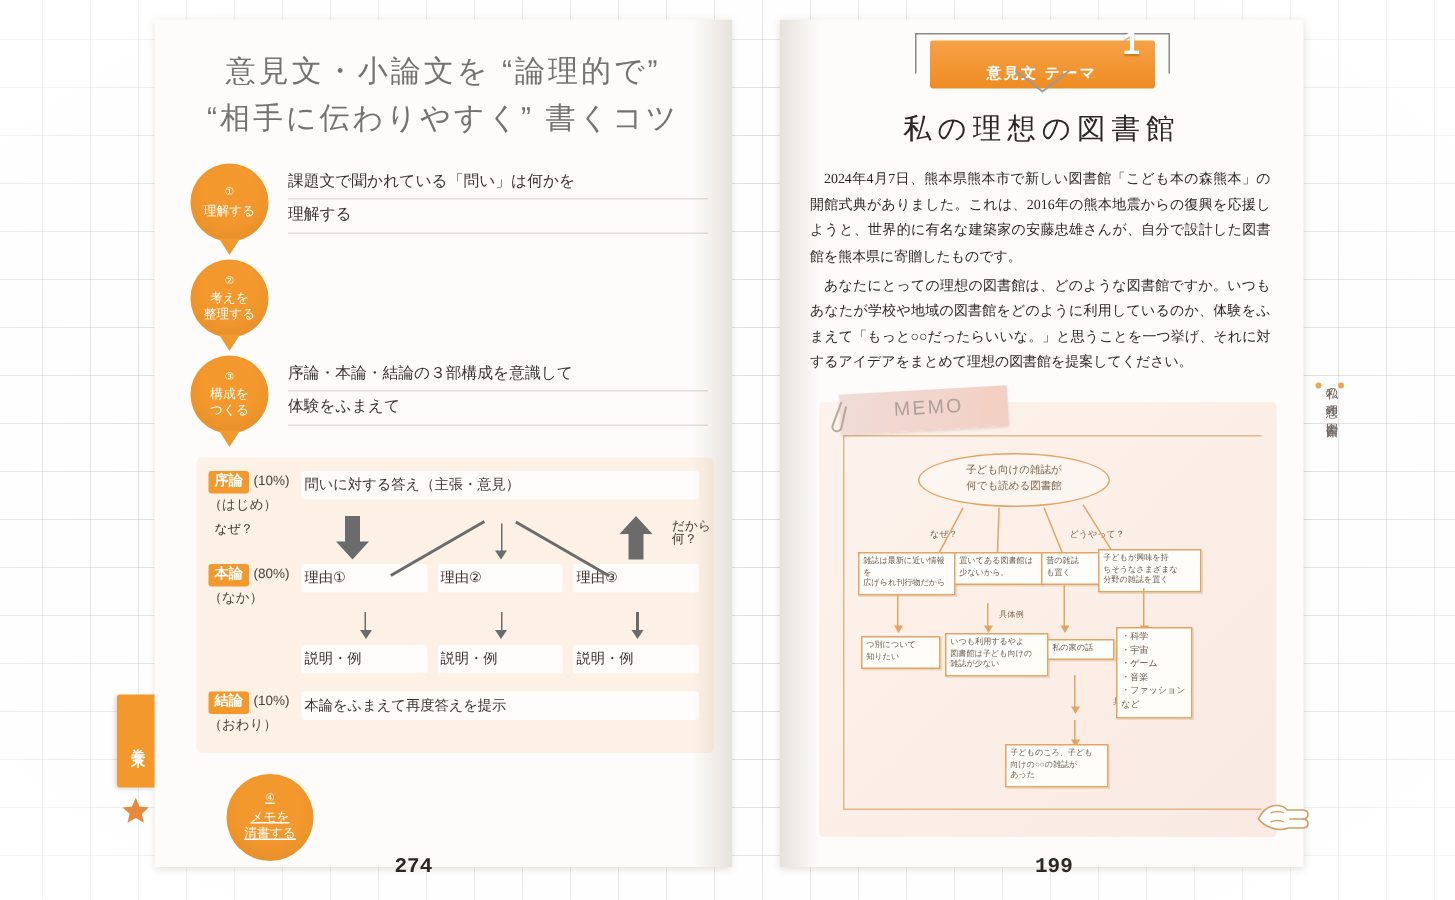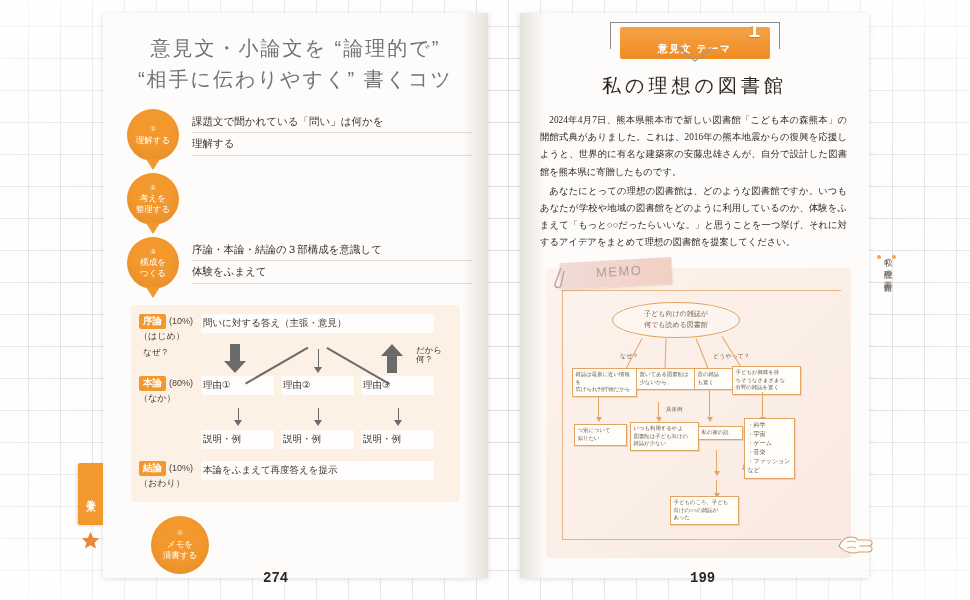--- a/index.html
+++ b/index.html
@@ -66,22 +66,22 @@
     border-top:11px solid #f3982d;
   }
   .step-text{
     flex:1;margin-left:13px;margin-right:16px;padding-top:2px;
     font-size:10.5px;color:#3a3330;line-height:1.95;
   }
   .step-text .ln{border-bottom:1px solid #e4ded6;padding-bottom:1px;}
 
   
   .struct{
-    margin:4px 28px 0 28px;background:#fdf0e4;border-radius:4px;
-    padding:9px 26px 11px 8px;position:relative;
+    margin:4px 12px 0 28px;background:#fdf0e4;border-radius:4px;
+    padding:9px 10px 11px 8px;position:relative;
   }
   .struct-row{display:flex;align-items:flex-start;margin-bottom:2px;}
   .sec-label{width:62px;flex:0 0 62px;font-size:9.5px;color:#4a4240;line-height:1.35;}
   .tagbox{
     display:inline-block;background:#f3982d;color:#fff;font-size:9.5px;font-weight:bold;
     padding:1px 4px;border-radius:2px;margin-right:3px;
   }
   .pct{font-size:9px;color:#4a4240;}
   .sub{display:block;font-size:9px;color:#4a4240;margin-top:1px;}
   .wbox{
@@ -324,21 +324,21 @@
       <div class="struct-row row-top">
         <div class="sec-label">
           <span class="tagbox">結論</span><span class="pct">(10%)</span>
           <span class="sub">（おわり）</span>
         </div>
         <div class="wbox">本論をふまえて再度答えを提示</div>
       </div>
     </div>
 
     <div style="margin-top:14px;padding-left:38px;">
-      <div class="bubble" style="width:58px;height:58px;flex:0 0 58px;">
+      <div class="bubble" style="width:58px;height:58px;flex:0 0 58px;text-decoration:underline;">
         <span class="num">④</span>
         <span>メモを</span>
         <span>清書する</span>
       </div>
     </div>
 
     <div class="page-shadow-l"></div>
   </div>
 </div>
 

